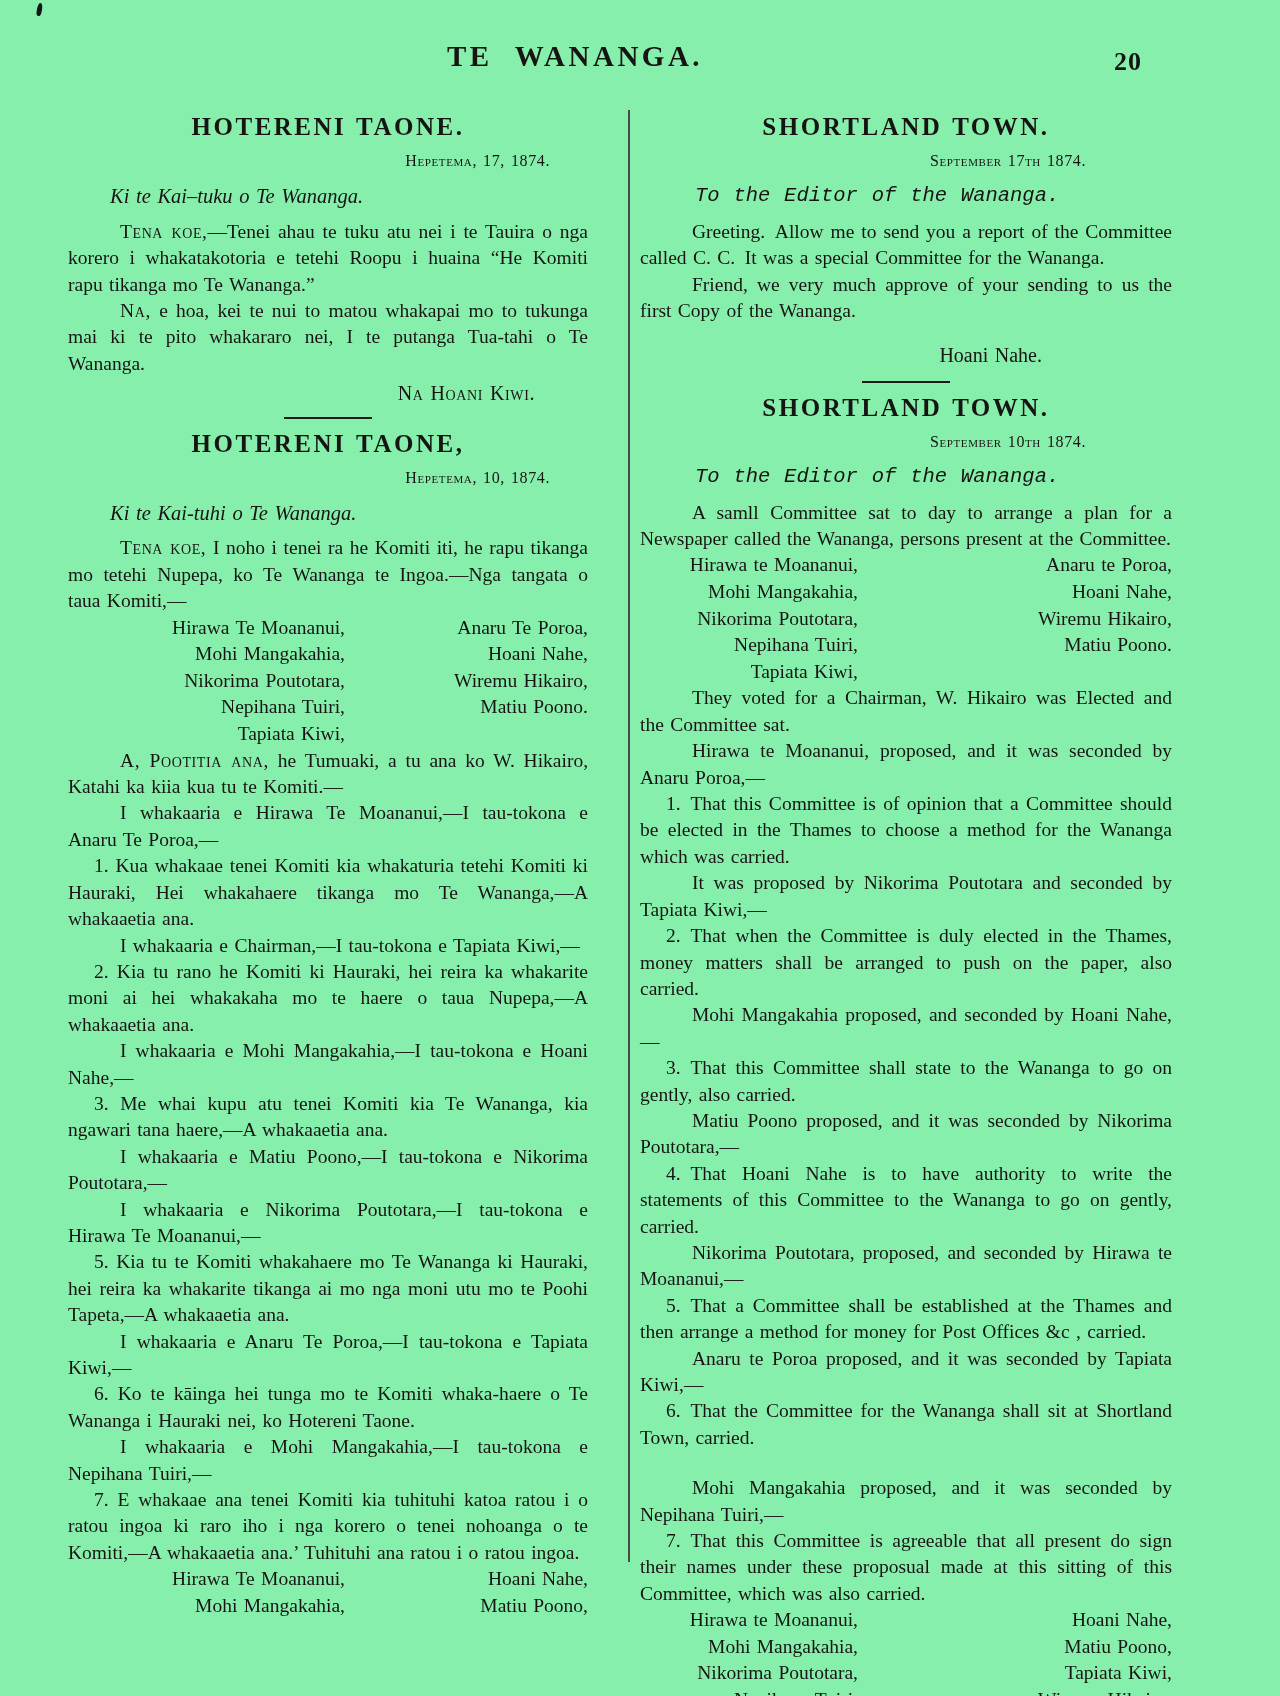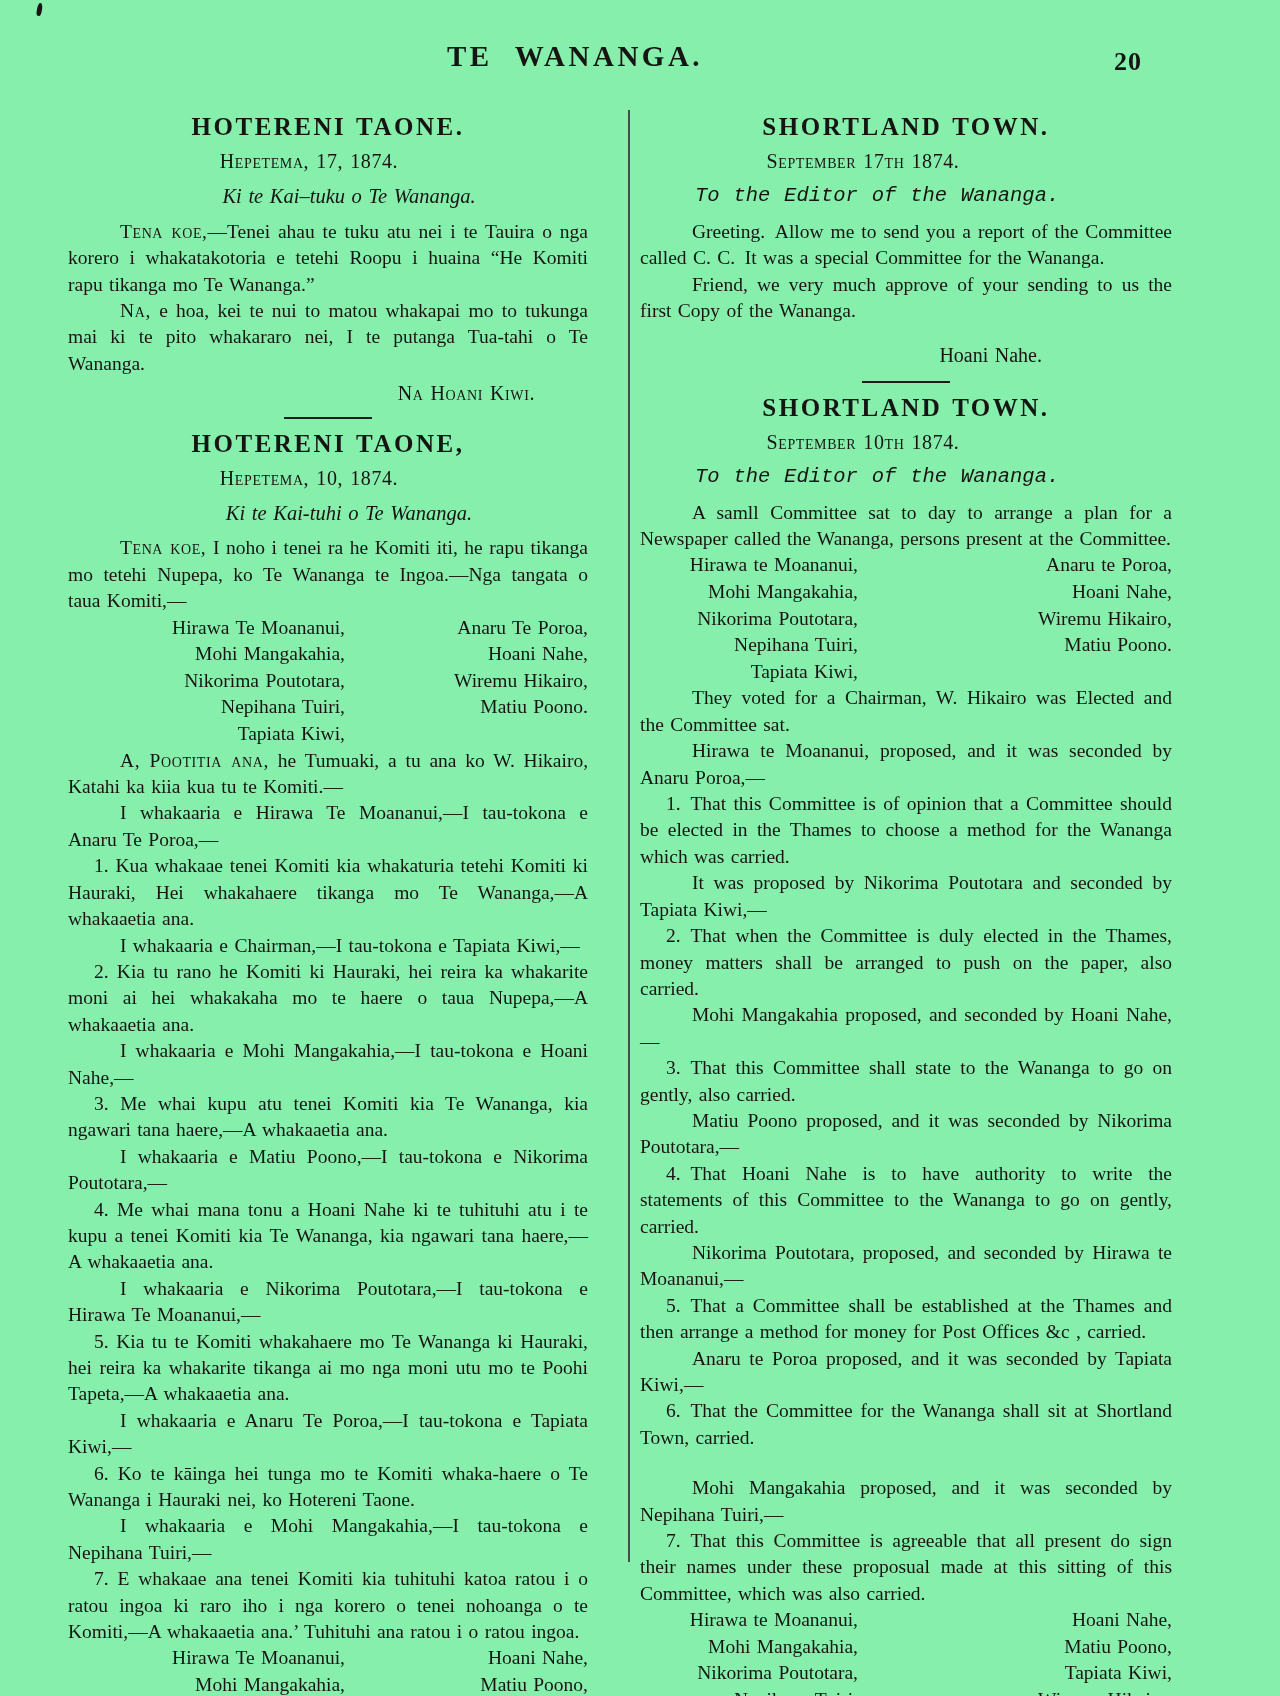--- a/index.html
+++ b/index.html
@@ -39,25 +39,25 @@
   .column{
     position:absolute;top:0;
     font-size:19.5px;line-height:26.4px;word-spacing:1.5px;
   }
   .column.left{left:68px;width:520px;}
   .column.right{left:640px;width:532px;}
   .letter-heading{
     margin:10px 0 6px;text-align:center;
     font-size:25px;font-weight:bold;letter-spacing:2.5px;line-height:30px;
   }
-  .letter-date{text-align:center;font-size:20px;margin:0 0 9px;}
+  .letter-date{text-align:right;font-size:16px;margin:0 0 9px;}
   .left .letter-date{padding-right:38px;}
   .right .letter-date{padding-right:86px;}
   .salutation{font-style:italic;font-size:20.5px;margin:2px 0 9px;}
-  .left .salutation{padding-left:42px;text-align:center;}
+  .left .salutation{padding-left:42px;}
   .right .salutation{padding-left:55px;font-family:Liberation Mono, monospace;}
   .para{margin:0;text-align:justify;}
   .para.deep{text-indent:52px;}
   .para.num{text-indent:26px;}
   .para.gap{margin-top:24px;}
   .sc{font-variant:small-caps;letter-spacing:0.6px;}
   .signature{text-align:right;font-size:20px;margin:3px 0 6px;}
   .left .signature{padding-right:53px;}
   .right .signature{padding-right:130px;margin-top:18px;margin-bottom:12px;}
   .section-divider{
@@ -127,21 +127,20 @@
         <div>
 
         <p class="para deep"><span class="sc">A, Pootitia ana,</span><span> he Tumuaki, a tu ana ko W. Hikairo, Katahi ka kiia kua tu te Komiti.—</span></p>
             <p class="para deep"><span class="sc"></span><span>I whakaaria e Hirawa Te Moananui,—I tau-tokona e Anaru Te Poroa,—</span></p>
             <p class="para num"><span class="sc"></span><span>1. Kua whakaae tenei Komiti kia whakaturia tetehi Komiti ki Hauraki, Hei whakahaere tikanga mo Te Wananga,—A whakaaetia ana.</span></p>
             <p class="para deep"><span class="sc"></span><span>I whakaaria e Chairman,—I tau-tokona e Tapiata Kiwi,—</span></p>
             <p class="para num"><span class="sc"></span><span>2. Kia tu rano he Komiti ki Hauraki, hei reira ka whakarite moni ai hei whakakaha mo te haere o taua Nupepa,—A whakaaetia ana.</span></p>
             <p class="para deep"><span class="sc"></span><span>I whakaaria e Mohi Mangakahia,—I tau-tokona e Hoani Nahe,—</span></p>
             <p class="para num"><span class="sc"></span><span>3. Me whai kupu atu tenei Komiti kia Te Wananga, kia ngawari tana haere,—A whakaaetia ana.</span></p>
             <p class="para deep"><span class="sc"></span><span>I whakaaria e Matiu Poono,—I tau-tokona e Nikorima Poutotara,—</span></p>
-            <p class="para num"><span class="sc"></span><span>4. Me whai mana tonu a Hoani Nahe ki te tuhituhi atu i te kupu a tenei Komiti kia Te Wananga, kia ngawari tana haere,—A whakaaetia ana.</span></p>
             <p class="para deep"><span class="sc"></span><span>I whakaaria e Nikorima Poutotara,—I tau-tokona e Hirawa Te Moananui,—</span></p>
             <p class="para num"><span class="sc"></span><span>5. Kia tu te Komiti whakahaere mo Te Wananga ki Hauraki, hei reira ka whakarite tikanga ai mo nga moni utu mo te Poohi Tapeta,—A whakaaetia ana.</span></p>
             <p class="para deep"><span class="sc"></span><span>I whakaaria e Anaru Te Poroa,—I tau-tokona e Tapiata Kiwi,—</span></p>
             <p class="para num"><span class="sc"></span><span>6. Ko te kāinga hei tunga mo te Komiti whaka-haere o Te Wananga i Hauraki nei, ko Hotereni Taone.</span></p>
             <p class="para deep"><span class="sc"></span><span>I whakaaria e Mohi Mangakahia,—I tau-tokona e Nepihana Tuiri,—</span></p>
             <p class="para num"><span class="sc"></span><span>7. E whakaae ana tenei Komiti kia tuhituhi katoa ratou i o ratou ingoa ki raro iho i nga korero o tenei nohoanga o te Komiti,—A whakaaetia ana.’ Tuhituhi ana ratou i o ratou ingoa.</span></p>
           </div>
         <div class="names">
           <div class="names-col">
 

